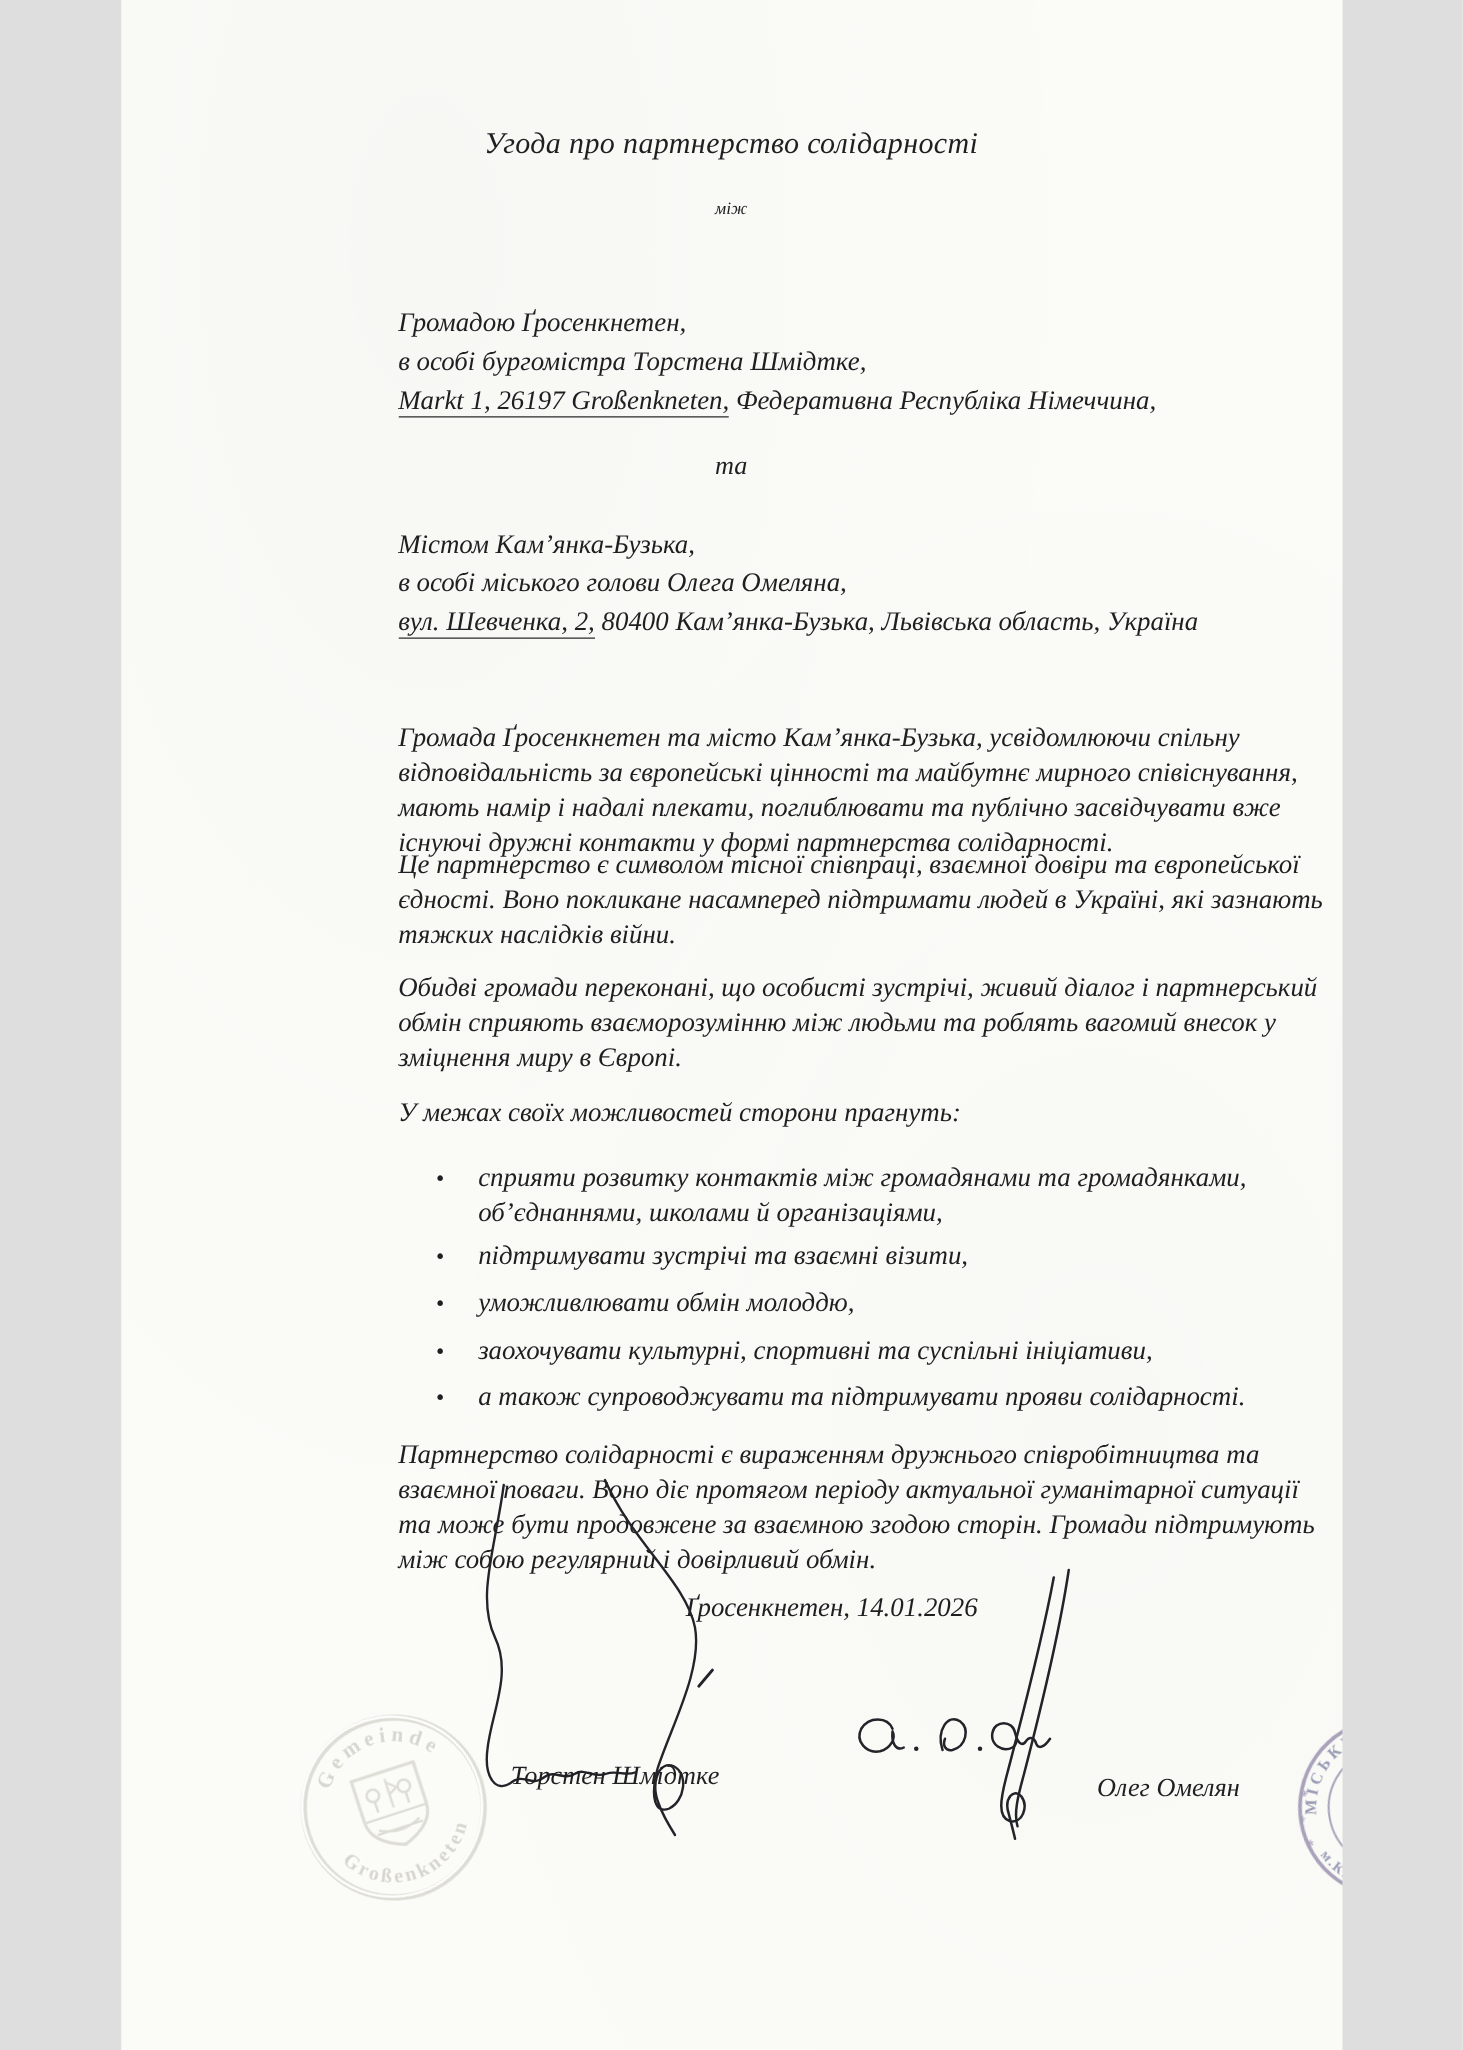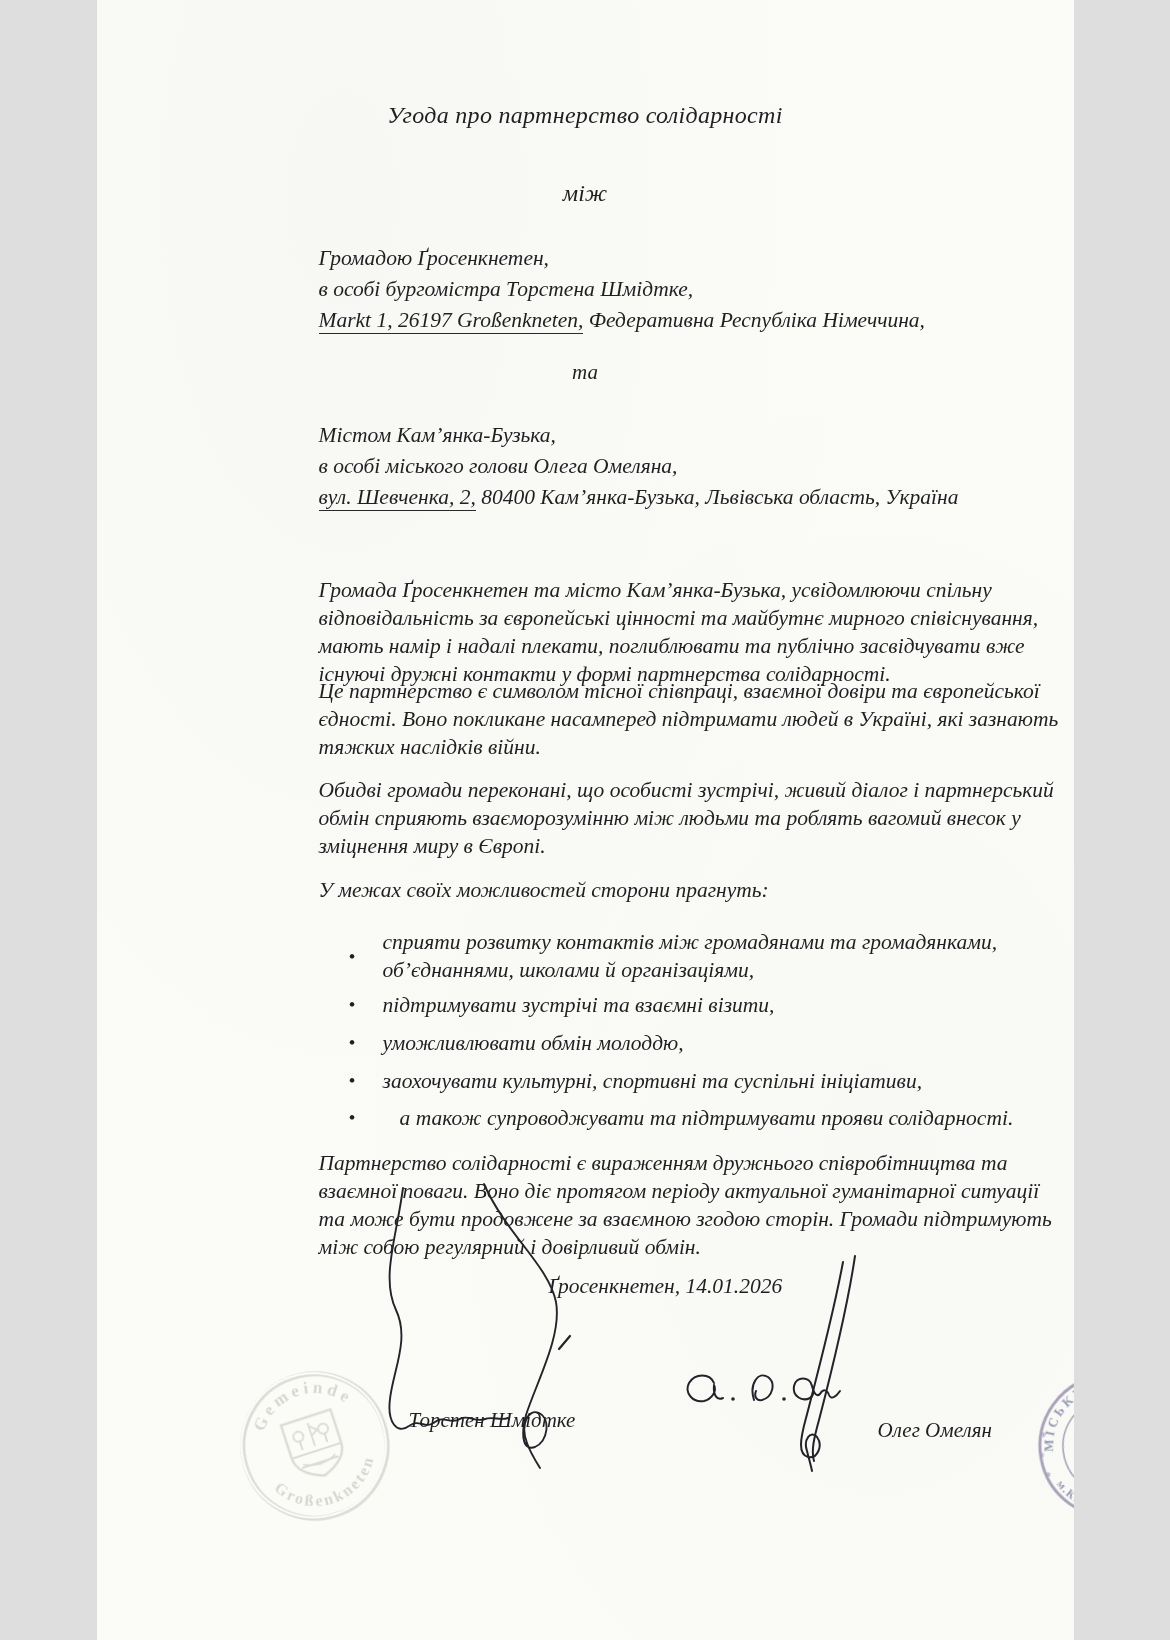--- a/index.html
+++ b/index.html
@@ -12,27 +12,27 @@
       radial-gradient(ellipse at 80% 70%, rgba(0,0,0,0.012), transparent 55%),
       #fbfbf8;
     font-family:"Liberation Serif","DejaVu Serif",serif;
     font-style:italic;
     color:#1f1f22;
     overflow:hidden;
   }
   .abs{position:absolute;}
   .centerline{left:0;width:100%;text-align:center;white-space:nowrap;}
   .title{top:102px;font-size:24px;letter-spacing:0.3px;}
-  .mizh{top:160px;font-size:24px;margin-top:20px;}
+  .mizh{top:160px;font-size:14px;}
   .ta{top:360px;font-size:21px;}
   .party{left:222px;font-size:21.5px;line-height:31px;}
   .para{left:222px;width:740px;font-size:21.5px;line-height:28px;}
   .pline,.line{white-space:nowrap;}
   .u{border-bottom:1.6px solid #2a2a2a;padding-bottom:1px;}
-  .bullet-item{left:252px;font-size:21.5px;line-height:28px;display:flex;align-items:center;}
+  .bullet-item{left:252px;font-size:21.5px;line-height:28px;display:flex;}
   .bullet-dot{width:34px;flex:none;}
   .bullet-dot::before{content:"\2022";font-size:19px;}
   .dateline{left:452px;top:1274px;font-size:21.5px;white-space:nowrap;}
   .sig-label{font-size:21px;white-space:nowrap;text-align:center;}
   .sig-svg path{fill:none;stroke:#23232a;stroke-linecap:round;stroke-linejoin:round;}
   .sig-svg circle{fill:#23232a;}
   
   .red-stamp{opacity:0.82;filter:blur(0.3px);}
   .rs-ring{fill:none;stroke:#988fad;}
   .rs-text{fill:#8387a6;font-style:normal;font-family:"Liberation Serif",serif;font-weight:bold;}
@@ -101,21 +101,21 @@
     <div class="line">підтримувати зустрічі та взаємні візити,</div>
   </div>
   <div class="abs bullet-item" style="top:1028px;">
     <span class="bullet-dot"></span>
     <div class="line">уможливлювати обмін молоддю,</div>
   </div>
   <div class="abs bullet-item" style="top:1066px;">
     <span class="bullet-dot"></span>
     <div class="line">заохочувати культурні, спортивні та суспільні ініціативи,</div>
   </div>
-  <div class="abs bullet-item" style="top:1103px;gap:17px;">
+  <div class="abs bullet-item" style="top:1103px;">
     <span class="bullet-dot"></span>
     <div class="line">а також супроводжувати та підтримувати прояви солідарності.</div>
   </div>
 
   <div class="abs para" style="top:1149px;">
     <div class="line">Партнерство солідарності є вираженням дружнього співробітництва та</div>
     <div class="line">взаємної поваги. Воно діє протягом періоду актуальної гуманітарної ситуації</div>
     <div class="line">та може бути продовжене за взаємною згодою сторін. Громади підтримують</div>
     <div class="line">між собою регулярний і довірливий обмін.</div>
   </div>

